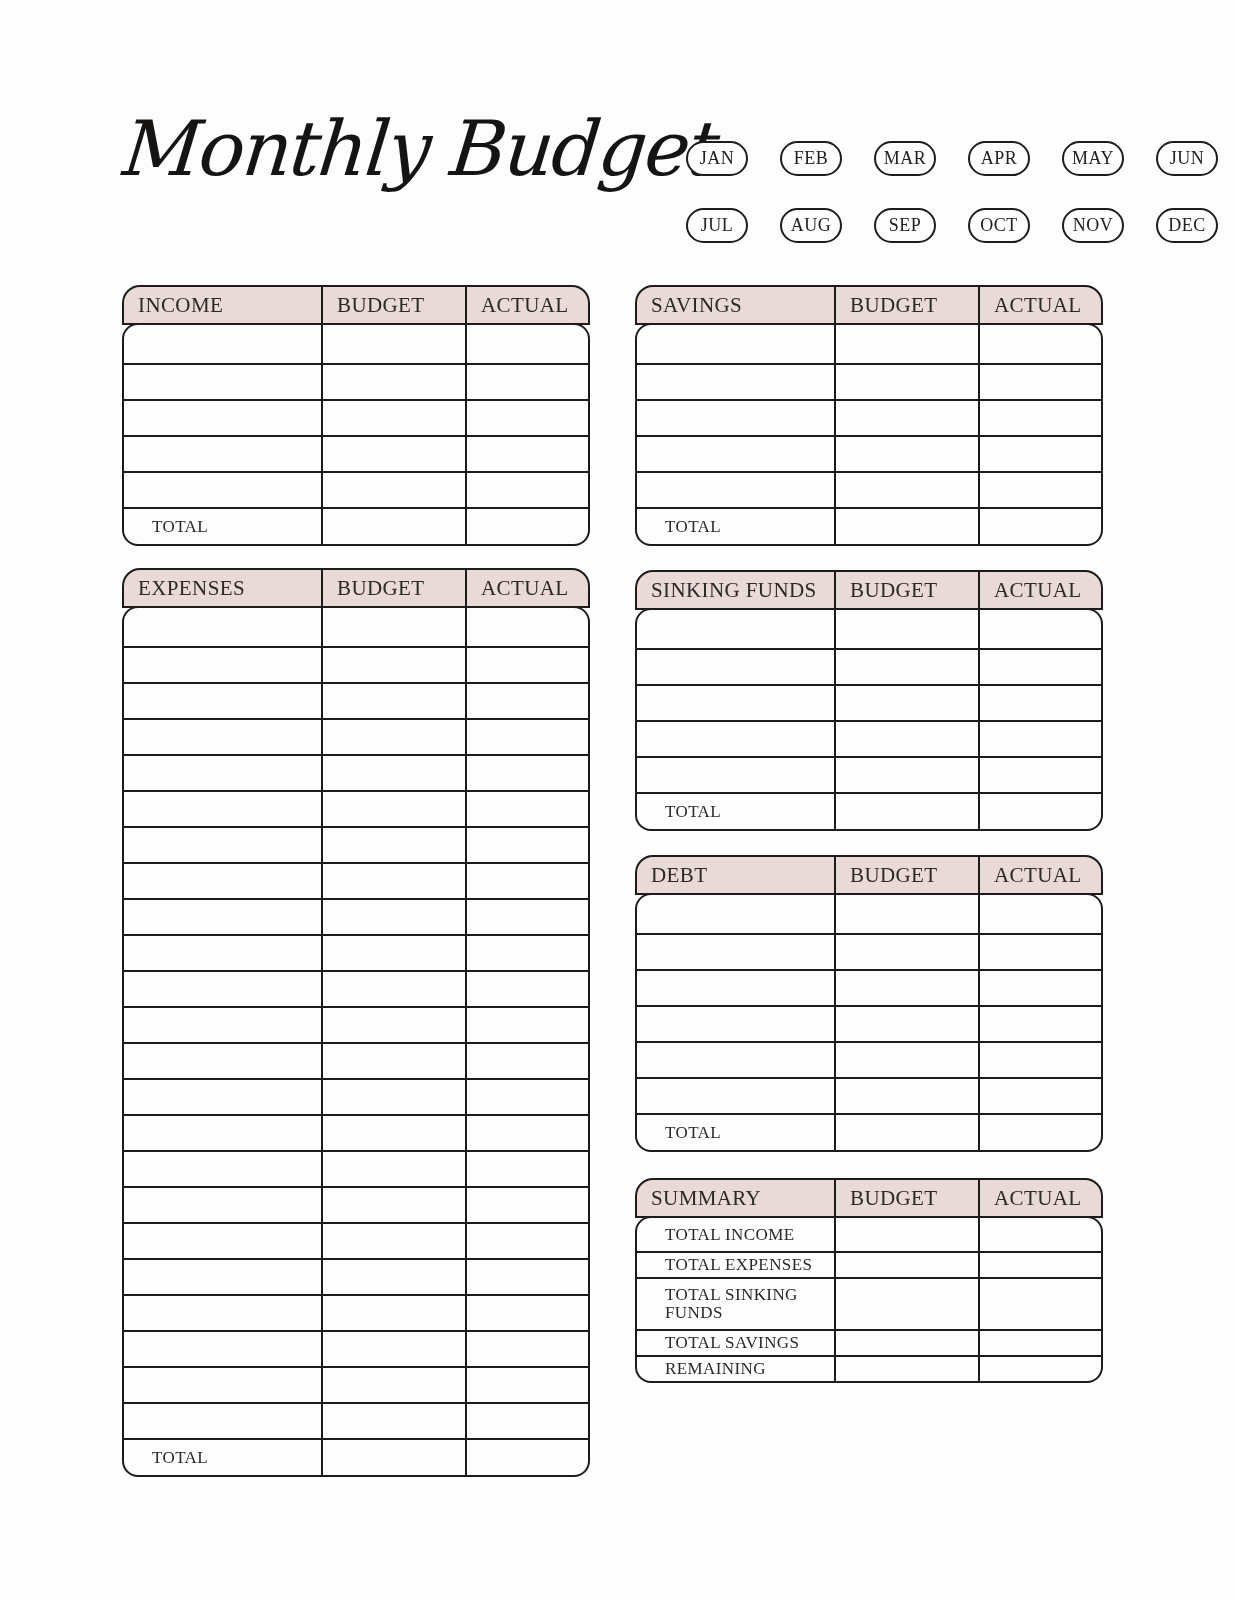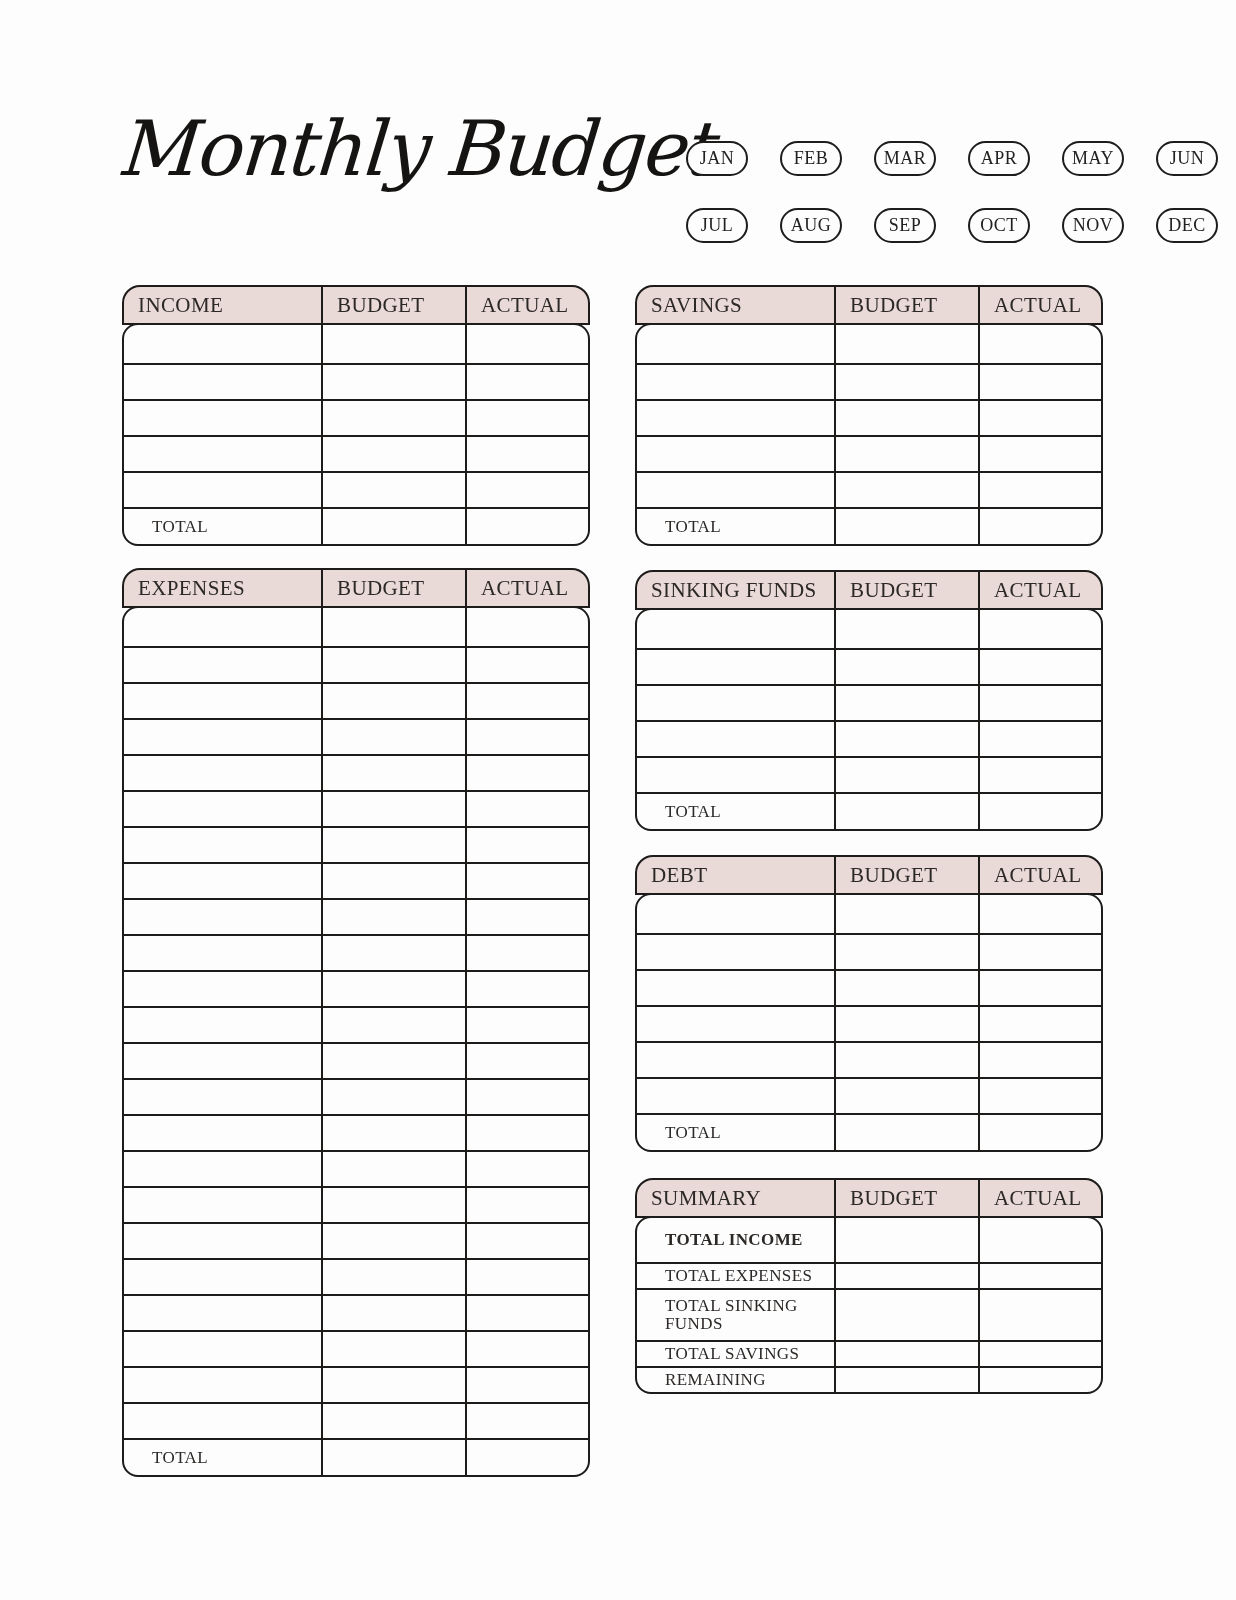--- a/index.html
+++ b/index.html
@@ -97,21 +97,21 @@
   .row .cell.label {
     display: flex; align-items: center;
     padding-left: 28px;
     font-size: 17px;
     letter-spacing: 0.4px;
     color: #2b2826;
   }
 
   
   .summary .row { height: 26px; }
-  .summary .tbody .row:first-child { height: 44px; font-weight: bold; }
+  .summary .tbody .row:first-child { height: 33px; }
   .summary .row.tall { height: 52px; }
   .summary .row .cell.label { line-height: 1.05; padding-right: 6px; }
 </style>
 </head>
 <body>
 
 <div class="page">
 
   <div class="title">Monthly Budget</div>
 

